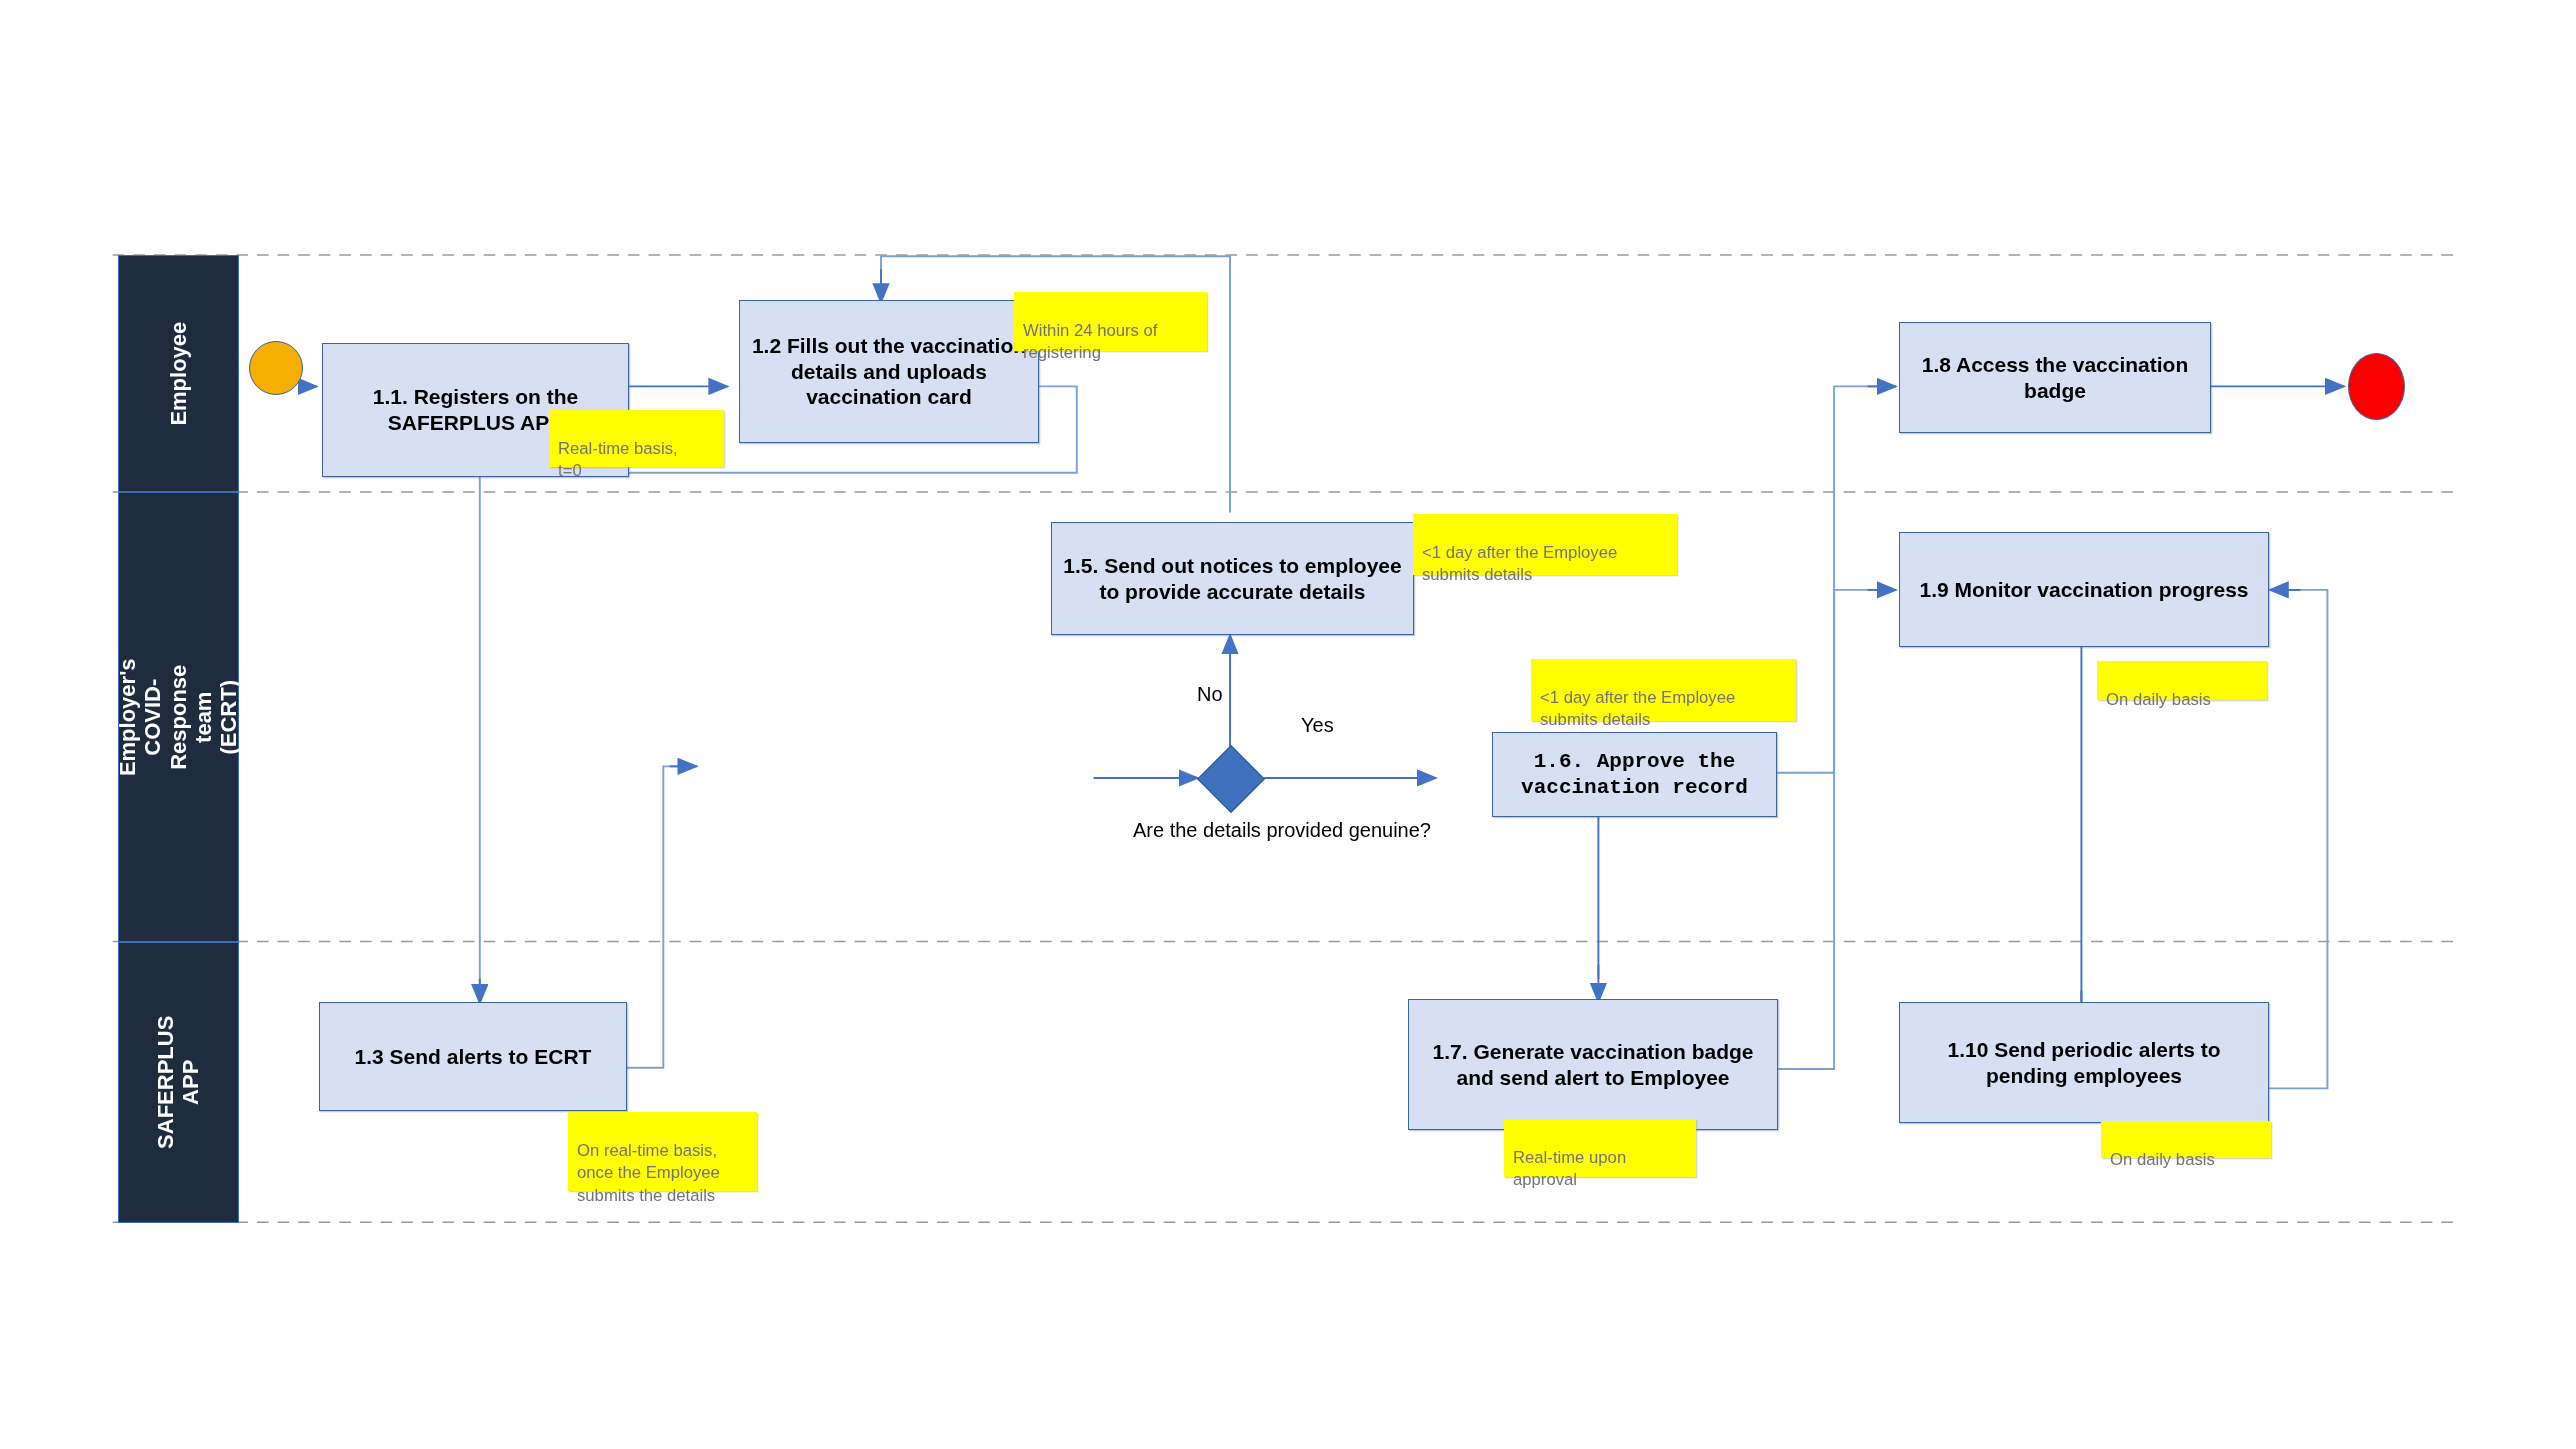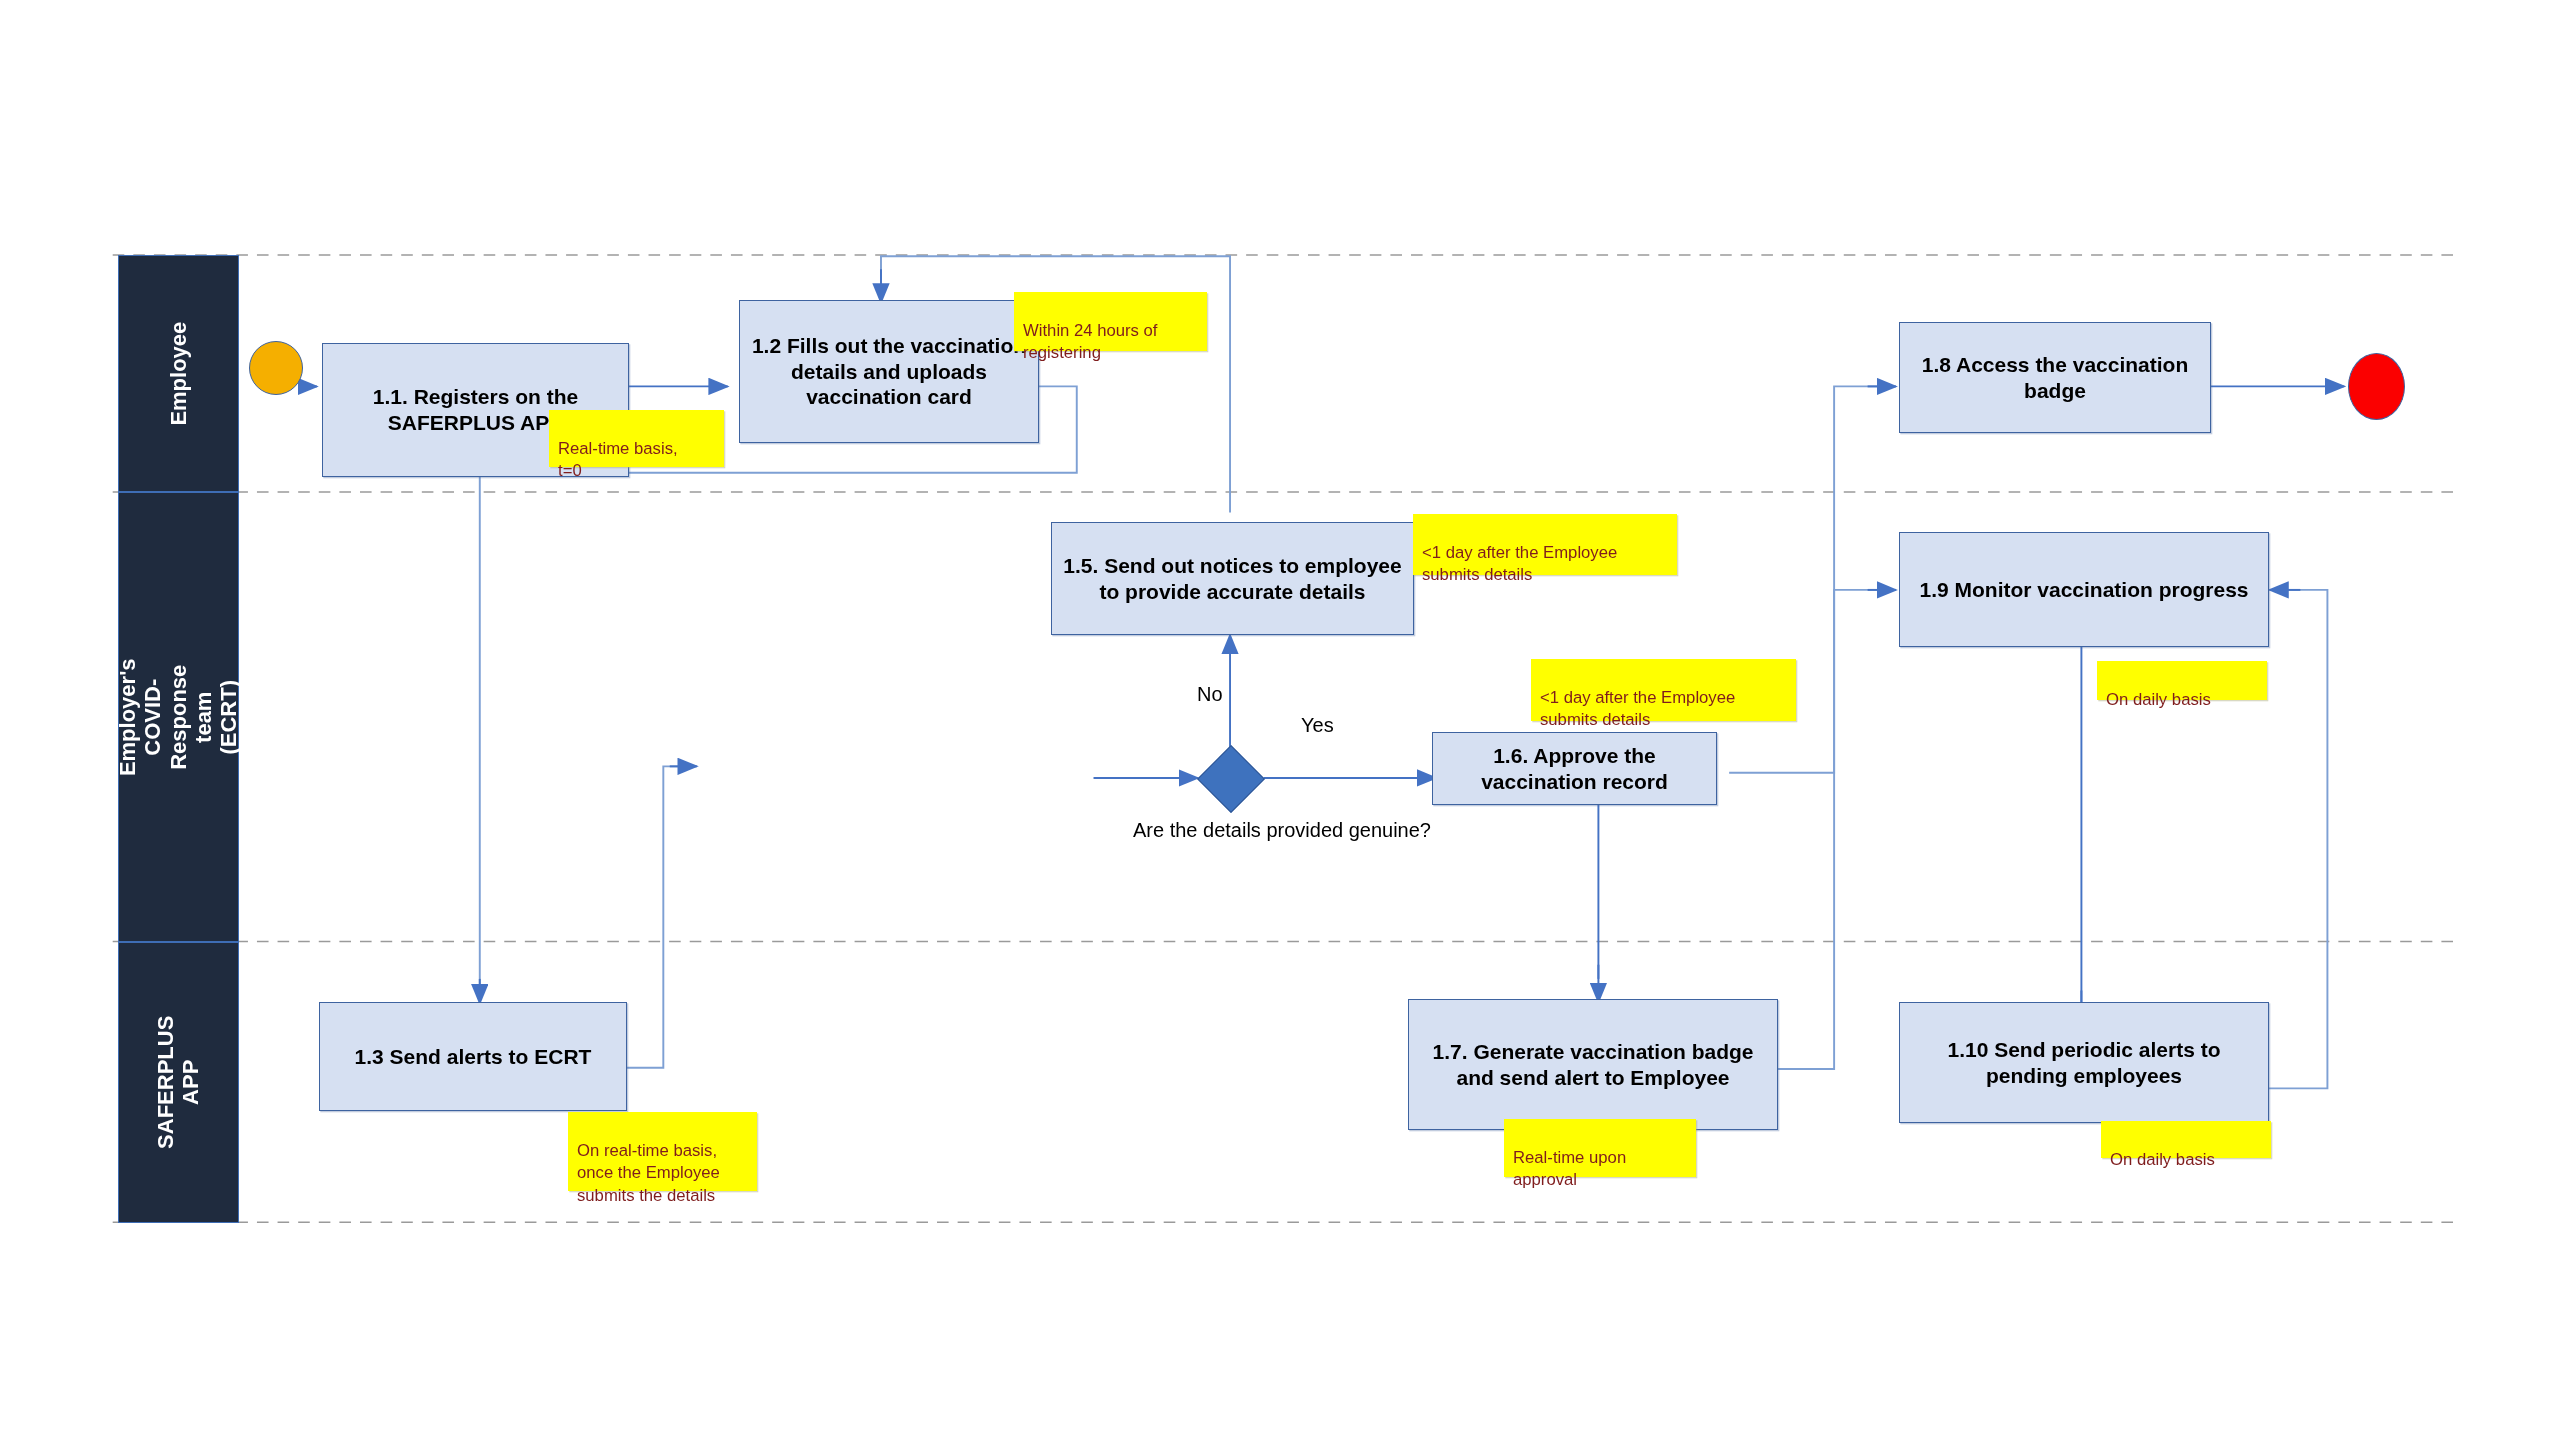--- a/index.html
+++ b/index.html
@@ -91,21 +91,21 @@
     position: absolute;
     font-size: 20px;
     color: #000000;
     white-space: nowrap;
   }
 
   
   .note {
     position: absolute;
     background: #FFFF00;
-    color: #7f1d1d;
+    color: #737373;
     font-size: 16.7px;
     line-height: 1.32;
     box-sizing: border-box;
     padding: 6.4px 7.7px 6.4px 9px;
     white-space: pre-line;
     box-shadow: 1.3px 1.3px 0 rgba(170,170,120,.45);
   }
 </style>
 </head>
 <body>
@@ -192,21 +192,21 @@
 
   <div class="node" style="left:1899px; top:322px; width:312px; height:111px;">
     <span>1.8 Access the vaccination badge</span>
   </div>
 
   <div class="node" style="left:1051px; top:522px; width:363px; height:113px;">
     <span>1.5. Send out notices to employee to provide accurate details</span>
   </div>
 
 
-  <div class="node" style="left:1432px; top:732px; width:285px; height:73px;">
+  <div class="node" style="left:1492px; top:732px; width:285px; height:85px;font-family:Liberation Mono, monospace;">
     <span>1.6. Approve the vaccination record</span>
   </div>
 
   <div class="node" style="left:1899px; top:532px; width:370px; height:115px;">
     <span>1.9 Monitor vaccination progress</span>
   </div>
 
   <div class="node" style="left:319px; top:1002px; width:308px; height:109px;">
     <span>1.3 Send alerts to ECRT</span>
   </div>

